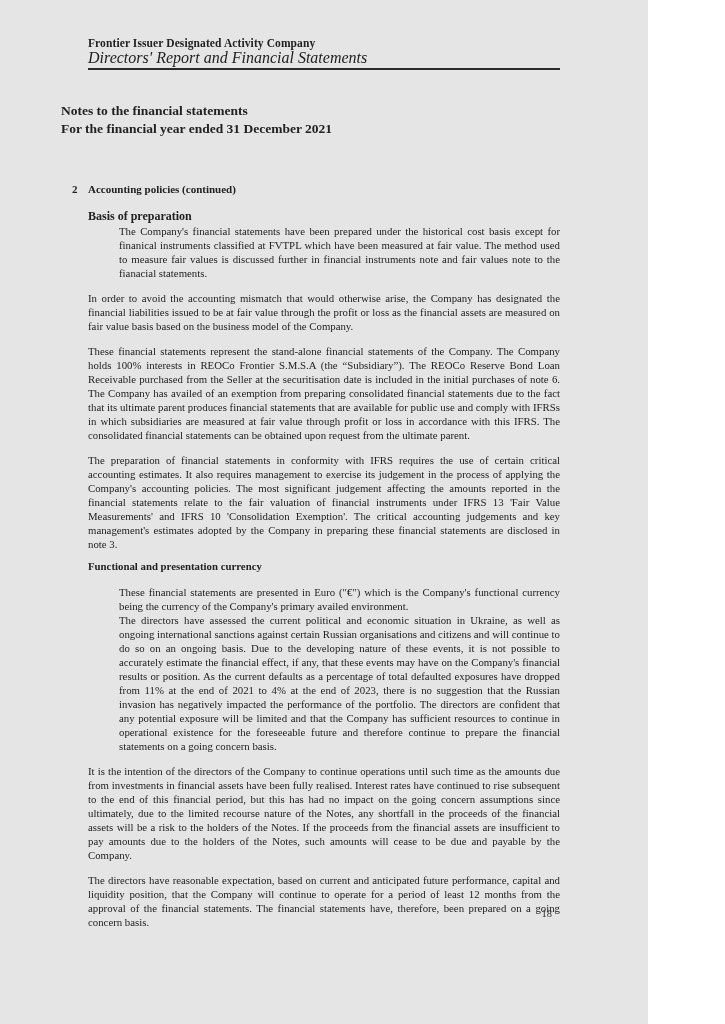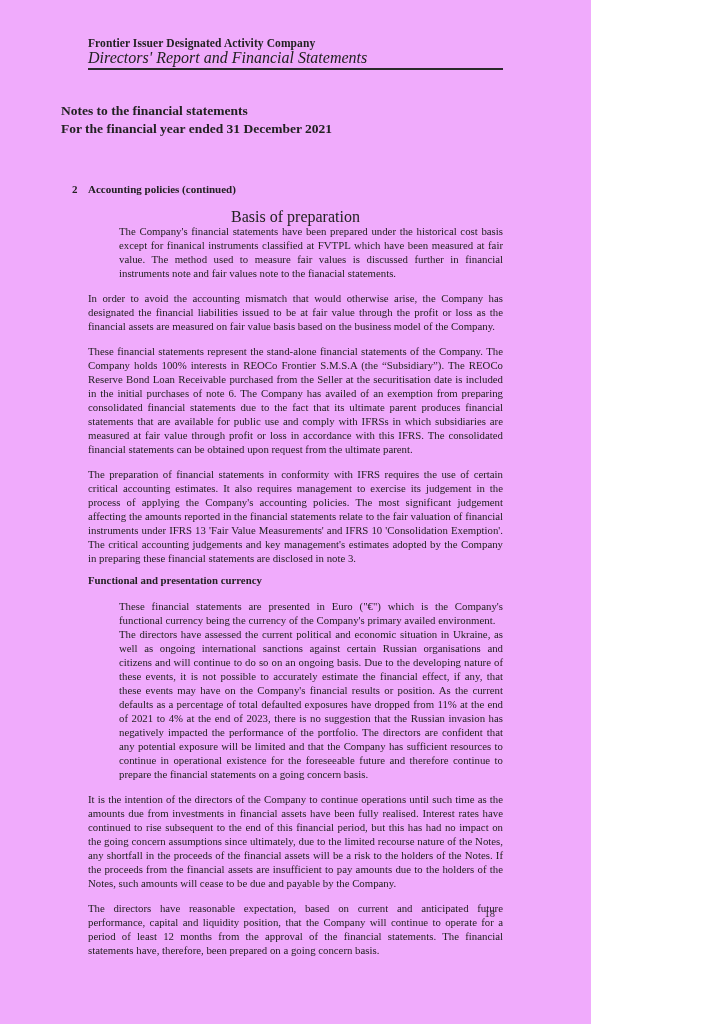--- a/index.html
+++ b/index.html
@@ -2,23 +2,23 @@
 <html><head>
 <meta charset="utf-8">
 <style>
   html, body {
     margin: 0;
     padding: 0;
     background: #ffffff;
   }
   .page {
     position: relative;
-    width: 591px;
+    width: 648px;
     height: 1024px;
-    background: #f0abfc;
+    background: #e5e5e5;
     color: #222222;
     font-family: "Liberation Serif", serif;
     overflow: hidden;
     box-sizing: border-box;
   }
   .header {
     margin: 36px 88px 0 88px;
   }
   .company {
     font-weight: bold;
@@ -54,25 +54,24 @@
     line-height: 14px;
   }
   .section-num {
     width: 16px;
     flex: 0 0 16px;
   }
   .content {
     margin: 0 88px 0 88px;
   }
   .subhead-lg {
-    font-weight: normal;
-    font-size: 16px;
+    font-weight: bold;
+    font-size: 12px;
     line-height: 15px;
     margin: 13px 0 0 0;
-    text-align: center;
   }
   .subhead-sm {
     font-weight: bold;
     font-size: 10.8px;
     line-height: 14px;
     margin: 8px 0 12px 0;
   }
   .content p {
     font-size: 10.8px;
     line-height: 14px;

